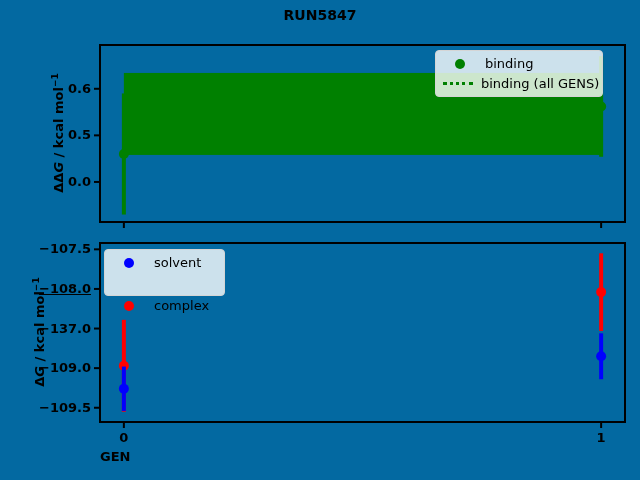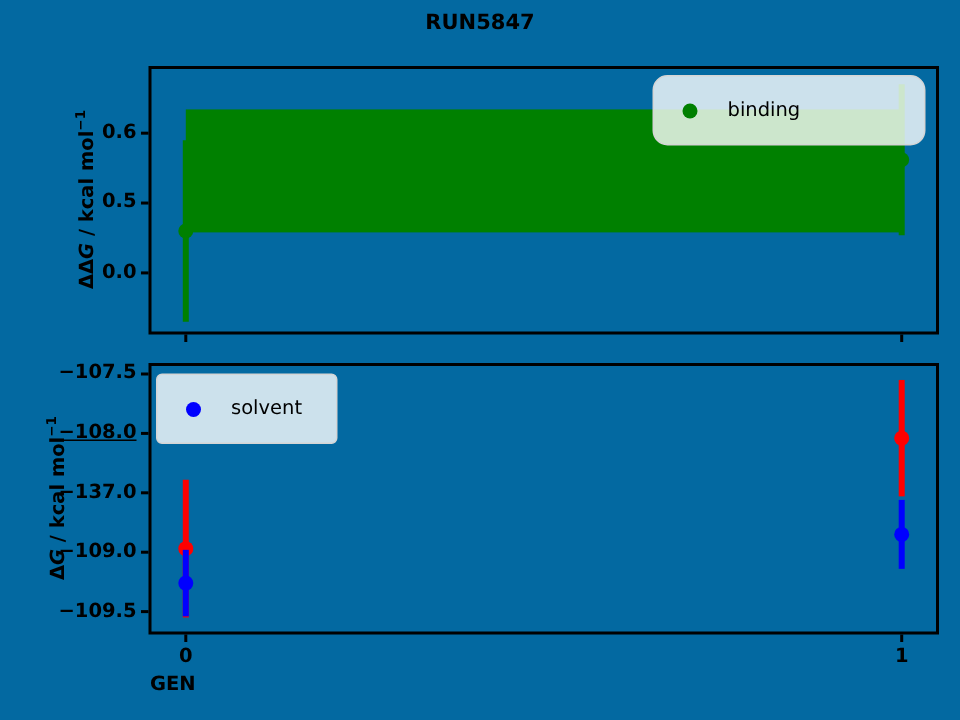--- a/index.html
+++ b/index.html
@@ -28,21 +28,21 @@
     position:absolute;z-index:5;box-sizing:border-box;
     background:rgba(255,255,255,0.8);
     border:1px solid #d5d5d5;border-radius:4px;
     padding:3px 7px;display:flex;flex-direction:column;justify-content:space-evenly;
   }
   .legend-row{display:flex;align-items:center;height:19px;}
   .swatch{width:34px;display:flex;justify-content:center;align-items:center;}
   .dot{width:10px;height:10px;border-radius:50%;background:#888;}
   .dotted-line{width:30px;height:0;border-top:3px dotted #888;}
   .legend-label{margin-left:8px;font-size:13px;line-height:19px;white-space:nowrap;}
-  #legend-top{left:435px;top:50px;width:182px;height:47px;border-radius:10px;}
+  #legend-top{left:435px;top:50px;width:168px;height:47px;}
   #legend-bottom{left:104px;top:249px;width:121px;height:47px;gap:24px;}
   svg.axes{position:absolute;overflow:visible;}
 </style>
 </head>
 <body>
 
 <div id="figure">
 
   <div id="suptitle">RUN5847</div>
 
@@ -52,28 +52,40 @@
 
   <div id="xlabel">GEN</div>
 
   <div class="legend" id="legend-top">
     <div class="legend-row">
       <span class="swatch">
           <span class="dot" style="background-color: rgb(0, 128, 0);"></span>
         </span>
       <span class="legend-label">binding</span>
     </div>
+    <div class="legend-row">
+      <span class="swatch">
+          <span class="dotted-line" style="border-top-color: rgb(0, 128, 0);"></span>
+        </span>
+      <span class="legend-label">binding (all GENS)</span>
+    </div>
   </div>
 
   <div class="legend" id="legend-bottom">
     <div class="legend-row">
       <span class="swatch">
           <span class="dot" style="background-color: rgb(0, 0, 255);"></span>
         </span>
       <span class="legend-label">solvent</span>
+    </div>
+    <div class="legend-row">
+      <span class="swatch">
+          <span class="dot" style="background-color: rgb(255, 0, 0);"></span>
+        </span>
+      <span class="legend-label">complex</span>
     </div>
   </div>
 
 <svg class="axes" viewBox="0 0 525 177" style="left: 100px; top: 45px; width: 525px; height: 177px;">
       <rect x="23.863636363636363" y="27.947368421052634" width="477.27272727272725" height="81.97894736842106" fill="#008000"></rect>
       <line x1="23.863636363636363" x2="23.863636363636363" y1="169.54736842105265" y2="48.4421052631579" stroke="#008000" stroke-width="4"></line>
       <circle cx="23.863636363636363" cy="108.99473684210527" r="5" fill="#008000"></circle>
       <line x1="501.1363636363636" x2="501.1363636363636" y1="111.78947368421052" y2="11.178947368421044" stroke="#008000" stroke-width="4"></line>
       <circle cx="501.1363636363636" cy="61.484210526315785" r="5" fill="#008000"></circle>
       <rect x="0" y="0" width="525" height="177" fill="none" stroke="#000" stroke-width="2"></rect>

